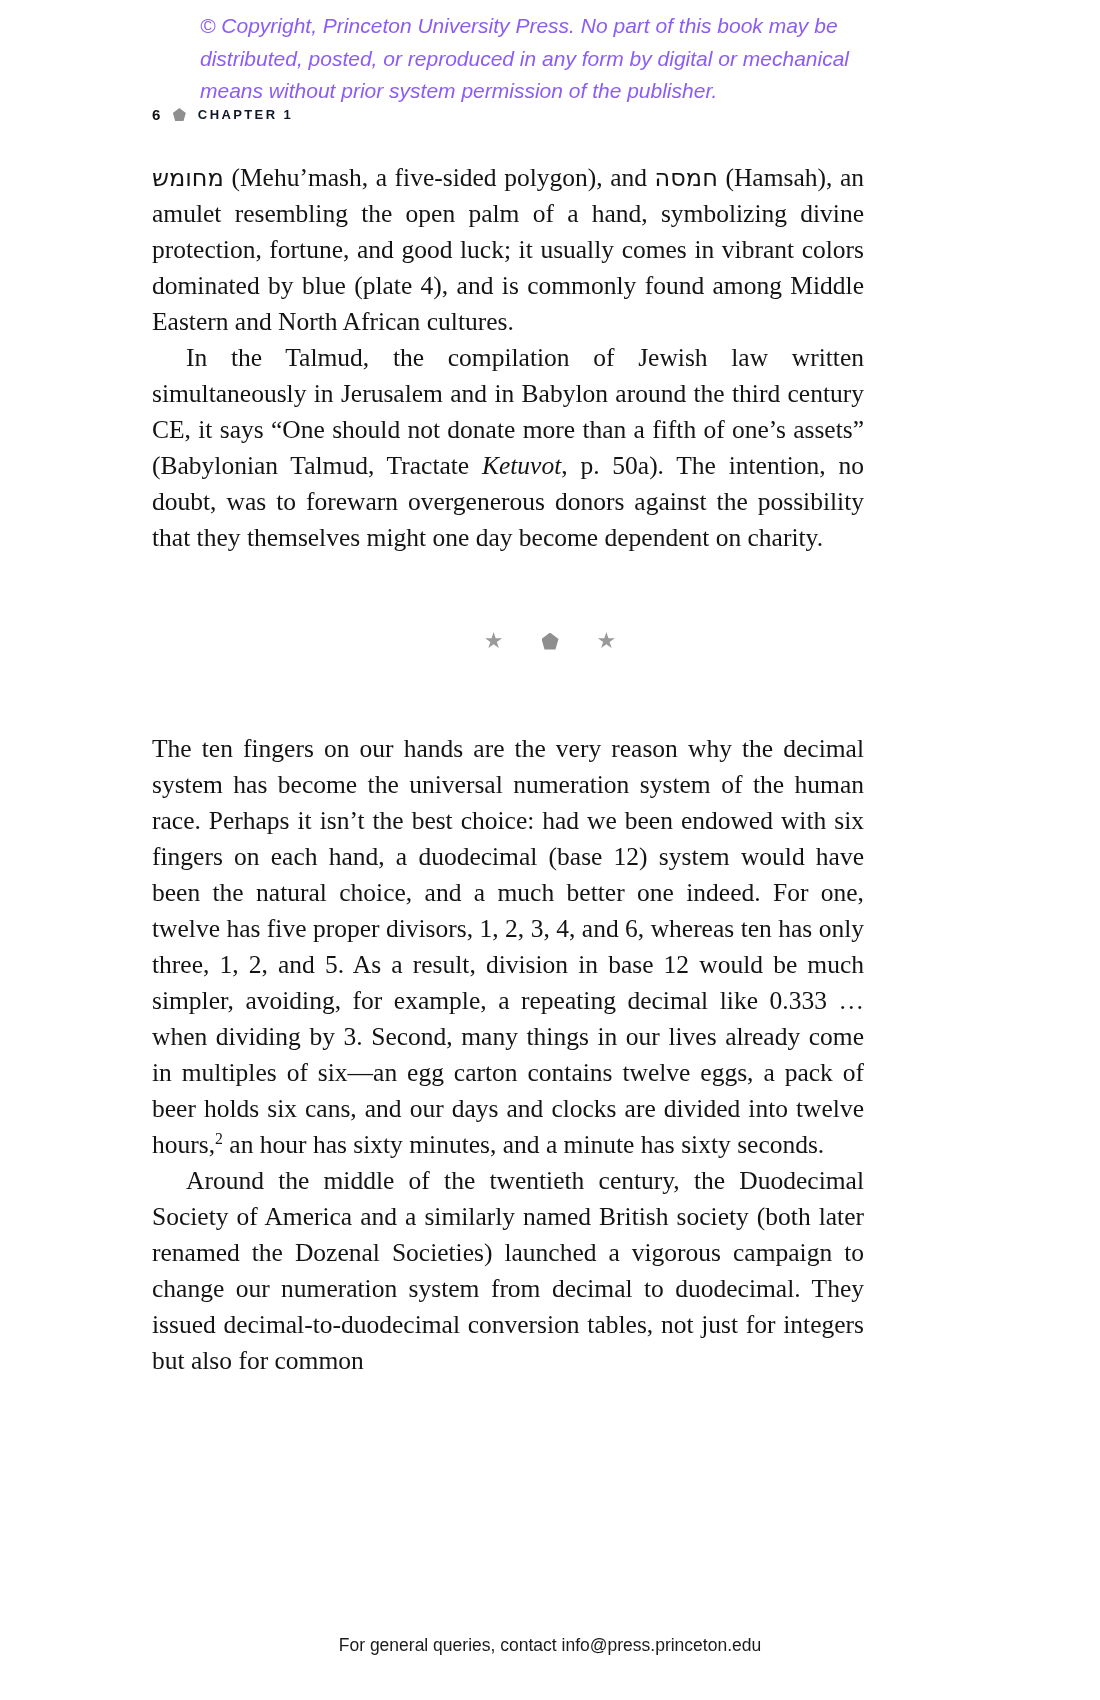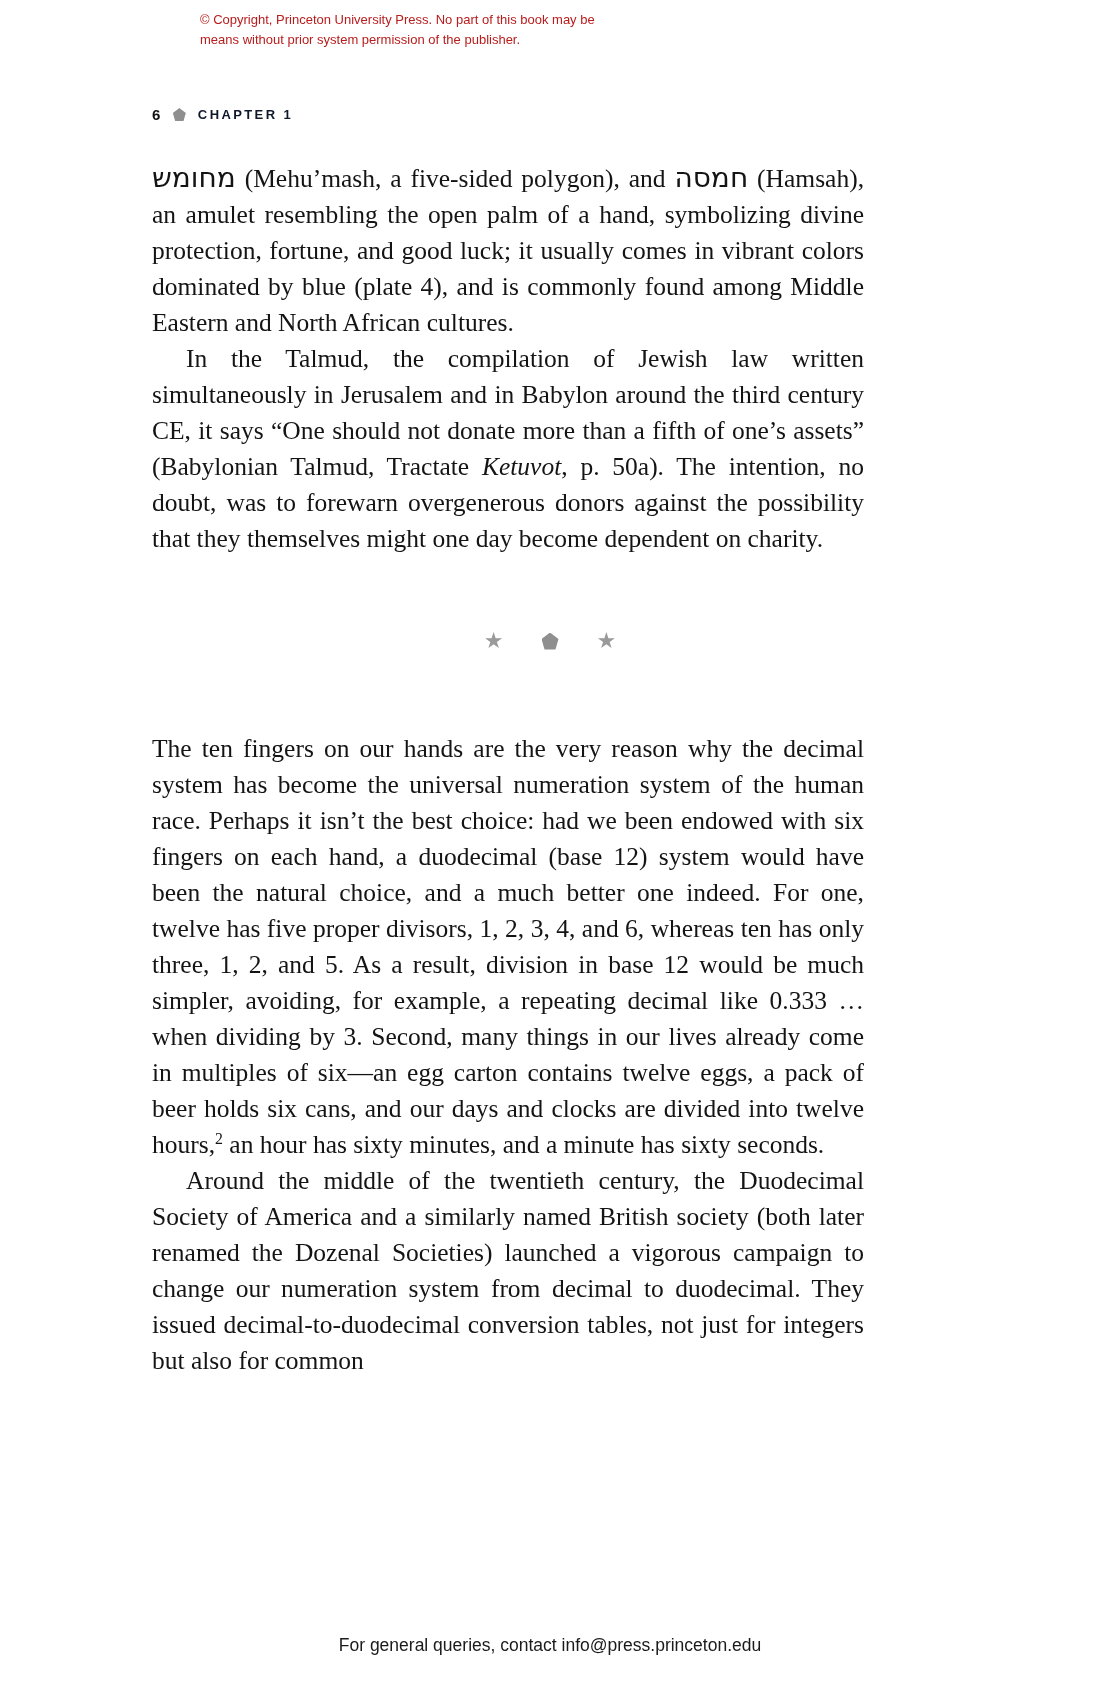--- a/index.html
+++ b/index.html
@@ -19,24 +19,25 @@
     position: absolute;
     inset: 0;
   }
   
   .copyright {
     position: absolute;
     top: 10px;
     left: 200px;
     width: 700px;
     font-family: "Liberation Sans", sans-serif;
-    font-size: 13px;
+    font-size: 21px;
     line-height: 1.55;
-    color: #b91c1c;
+    color: #8b5cf6;
     text-align: left;
+    font-style: italic;
   }
   .copyright span.line {
     display: block;
   }
   
   .running-head {
     position: absolute;
     top: 106px;
     left: 152px;
     display: flex;
@@ -77,21 +78,21 @@
     text-align: justify;
     text-justify: inter-word;
     hyphens: none;
     color: #141414;
   }
   p.indent {
     text-indent: 34px;
   }
   .heb {
     font-family: "DejaVu Sans", sans-serif;
-    font-size: 28px;
+    font-size: 24px;
     direction: rtl;
     unicode-bidi: isolate;
   }
   em { font-style: italic; }
   sup { font-size: 0.62em; vertical-align: super; line-height: 0; }
   
   .ornament {
     position: absolute;
     left: 0;
     right: 0;
@@ -133,20 +134,21 @@
     color: #1a1a1a;
   }
 </style>
 </head>
 <body>
 
 <div class="page">
 
   <div class="copyright">
     <span class="line">© Copyright, Princeton University Press. No part of this book may be</span>
+    <span class="line">distributed, posted, or reproduced in any form by digital or mechanical</span>
     <span class="line">means without prior system permission of the publisher.</span>
   </div>
 
   <div class="running-head">
     <span class="folio">6</span>
     <span class="pent"></span>
     <span class="chapter-label">CHAPTER 1</span>
   </div>
 
   <div class="body-col">

